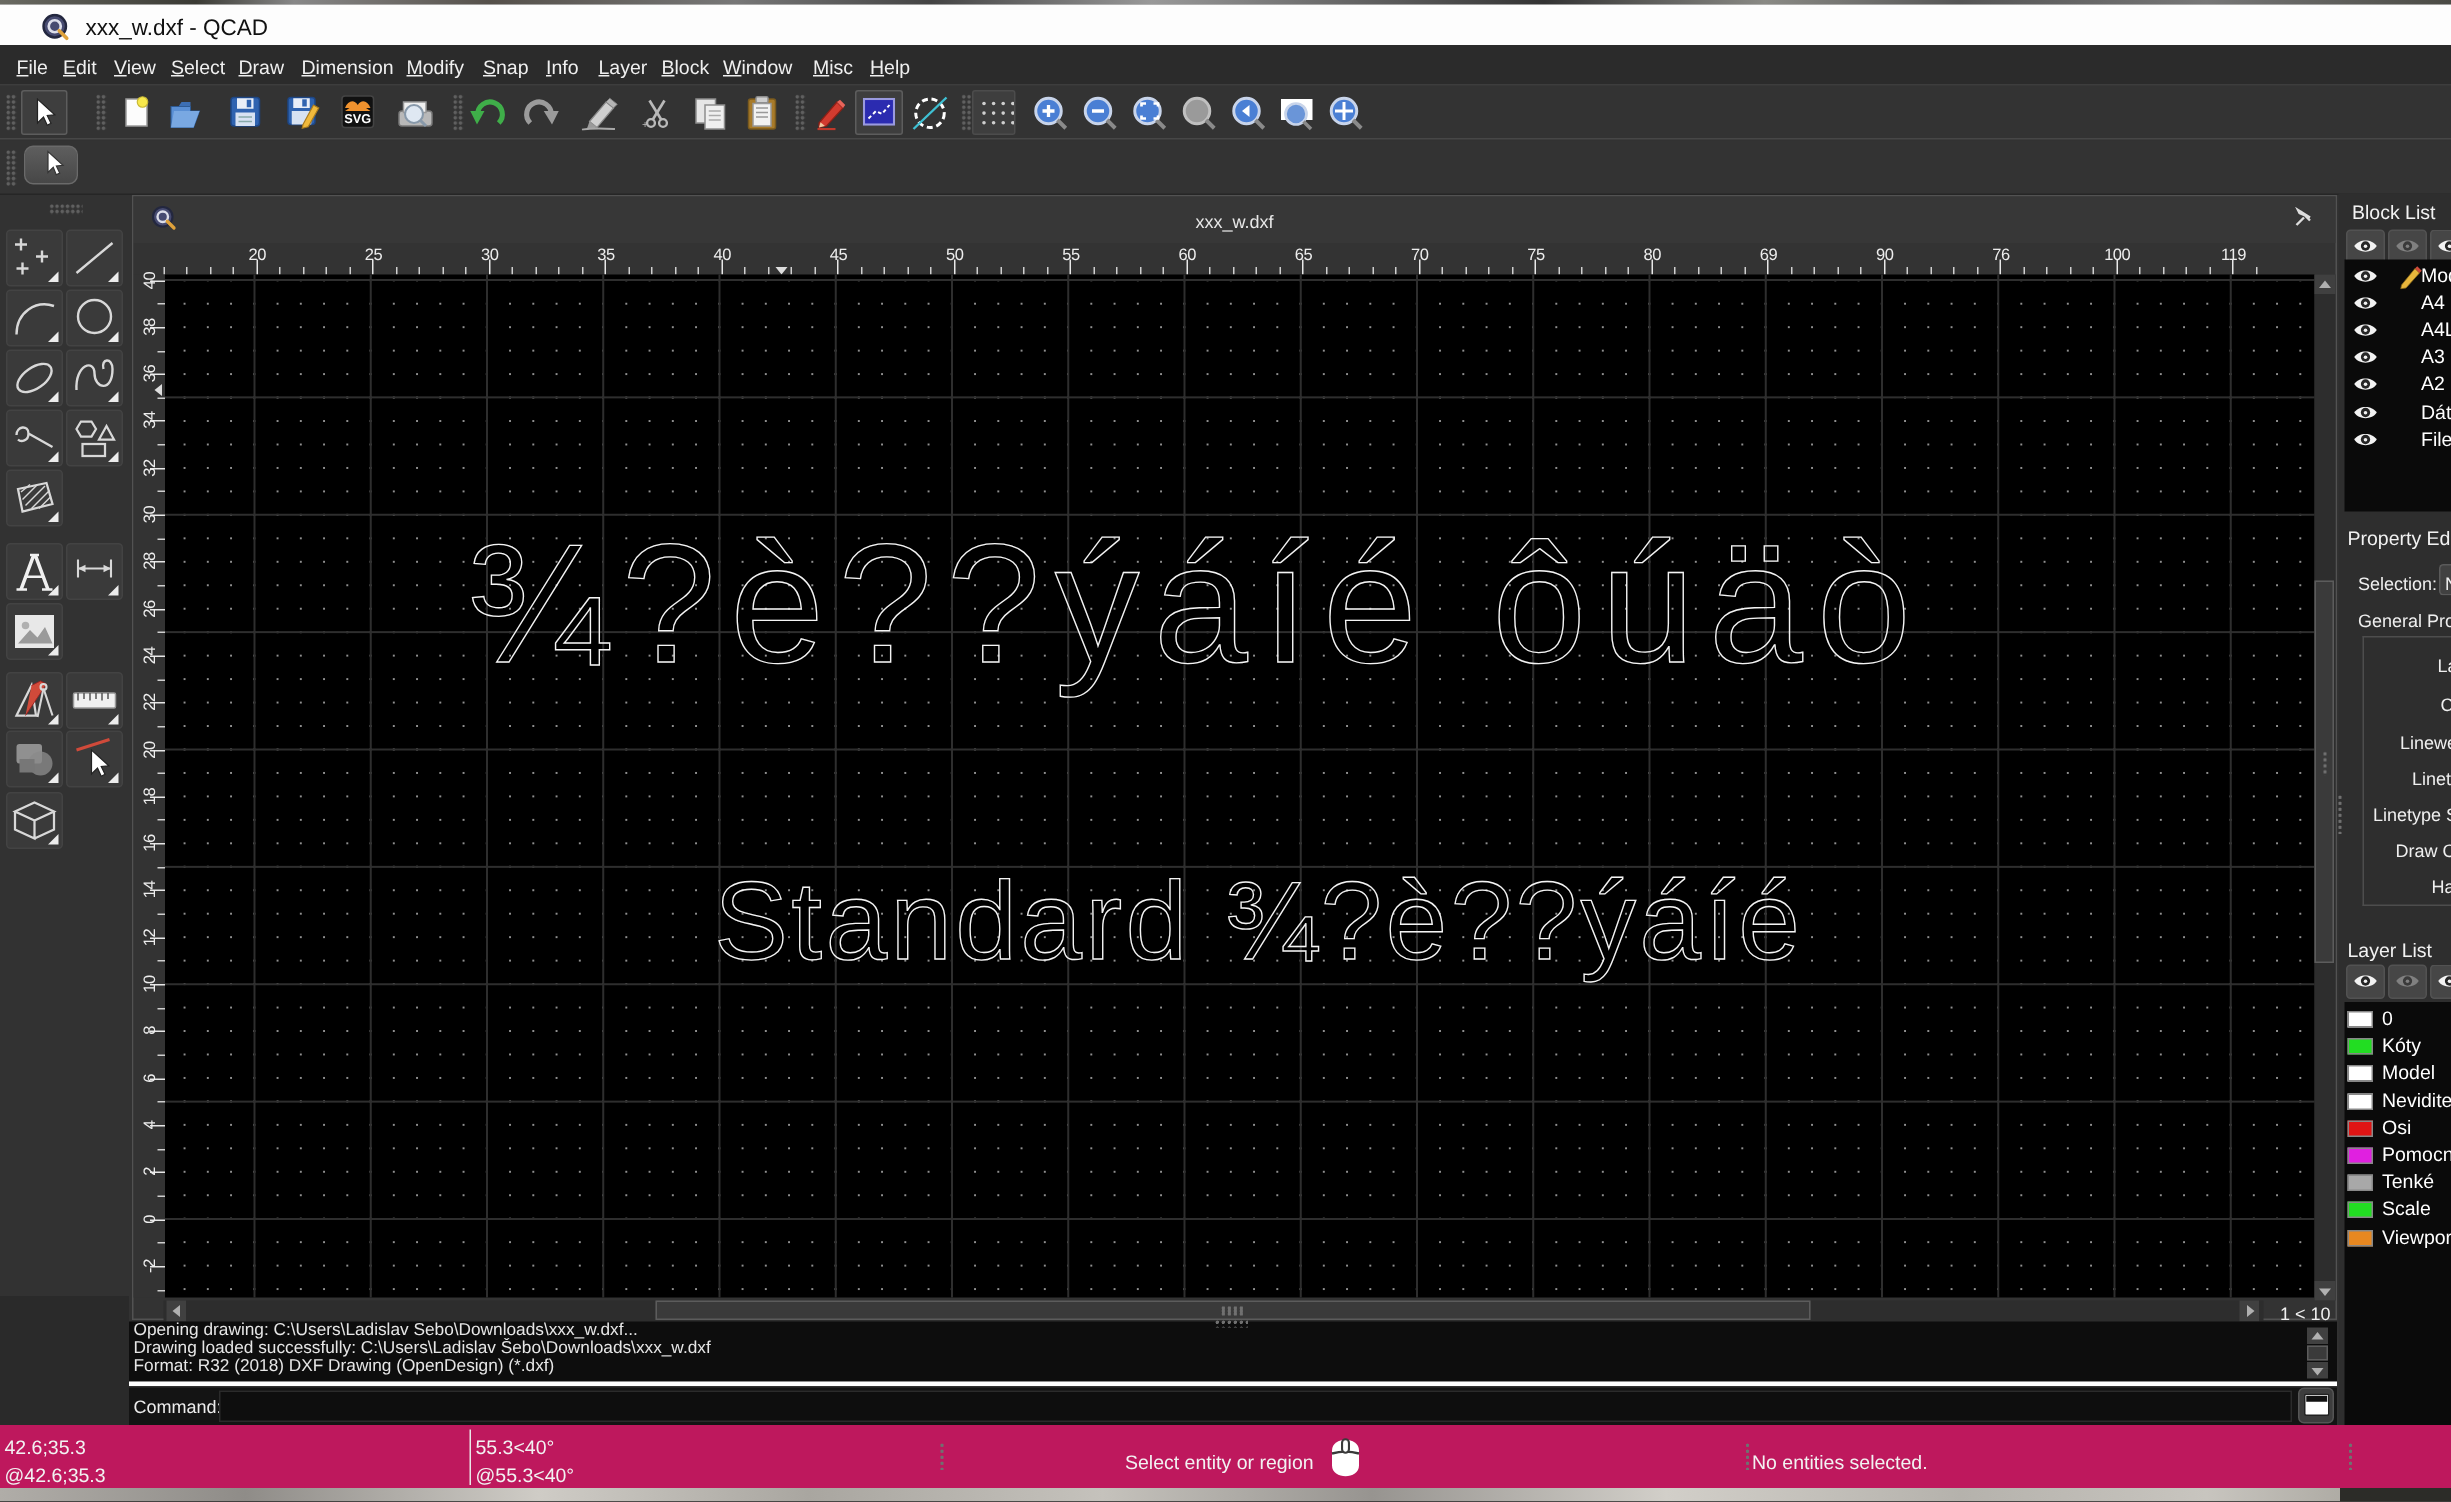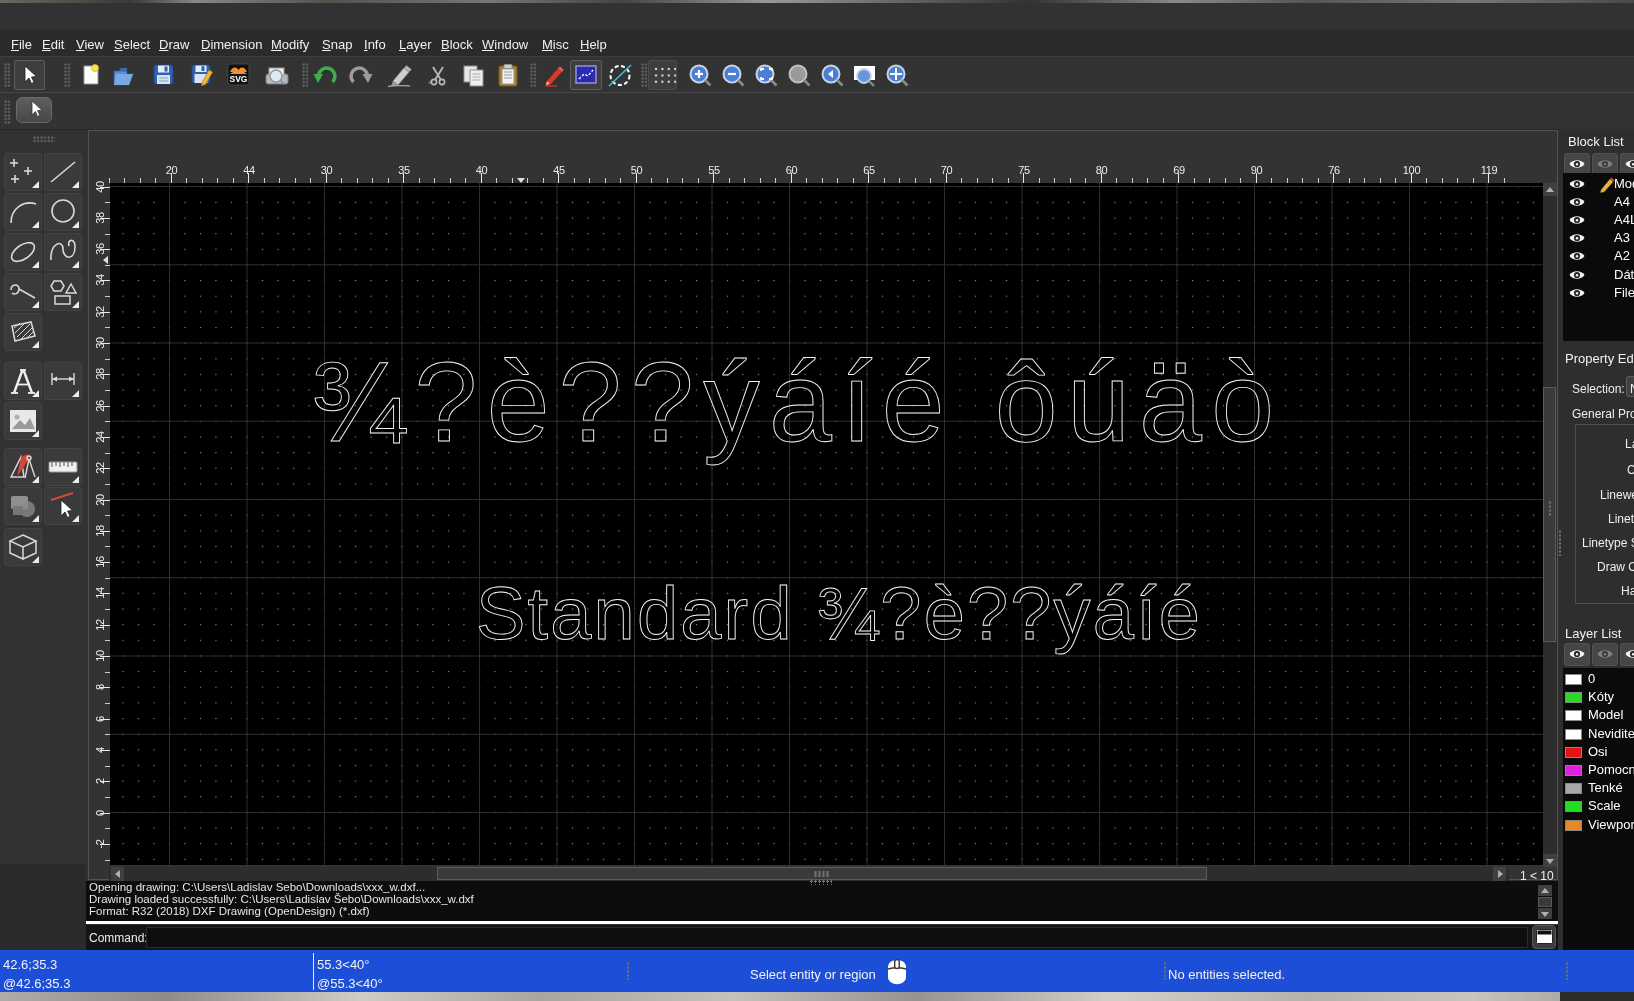--- a/index.html
+++ b/index.html
@@ -44,26 +44,34 @@
 #rightdock{left:1559px;top:129px;width:75px;height:821px;background:#2e2e2e;}
 .dockTitle{position:absolute;color:#f2f2f2;font-size:13px;white-space:nowrap;}
 .eyebtn{position:absolute;width:26px;height:23px;background:#464646;border:1px solid #525252;border-radius:3px;}
 .blist{position:absolute;background:#0a0a0a;color:#fff;font-size:13px;}
 .blist span{white-space:nowrap;}
 .swatch{position:absolute;width:17px;height:11px;border:1px solid #888;}
 #logarea{left:86px;top:881px;width:1472px;height:40px;background:#0d0d0d;color:#e6e6e6;font-size:11.5px;overflow:hidden;}
 #logline{left:86px;top:921px;width:1472px;height:3px;background:#fff;}
 #cmdrow{left:86px;top:925px;width:1472px;height:25px;background:#141414;color:#ececec;font-size:12px;}
 #bottomleft{left:0;top:864px;width:86px;height:86px;background:#2a2a2a;}
-#statusbar{left:0;top:950px;width:1634px;height:43px;background:#1d4ed8;color:#f2f2f2;font-size:13px;}
+#statusbar{left:0;top:950px;width:1634px;height:43px;background:#be185d;color:#f2f2f2;font-size:13px;}
 .vdots{position:absolute;width:2px;background-image:radial-gradient(circle at 1px 1.5px,#707070 1px,transparent 1.3px);background-size:2px 4px;}
 .cadtext{fill:none;stroke:#f4f4f4;stroke-width:0.9;}
 </style></head><body>
 <div id="root">
 <div class="abs" id="wpTop"></div>
+<div class="abs" id="titlebar">
+<svg class="abs" style="left:28px;top:6px" width="19" height="19" viewBox="0 0 19 19">
+<circle cx="8.5" cy="8.5" r="7.5" fill="#474b71" stroke="#23273f" stroke-width="1.6"></circle>
+<circle cx="8.5" cy="8.5" r="4" fill="none" stroke="#dcdeea" stroke-width="1.8"></circle>
+<line x1="11.5" y1="11.5" x2="16.5" y2="16.5" stroke="#dfa23b" stroke-width="2.4" stroke-linecap="round"></line>
+</svg>
+<span class="abs" id="titleTxt">xxx_w.dxf - QCAD</span>
+    </div>
 <div class="abs" id="menubar">
       <span style="left:11px"><u>F</u>ile</span>
       <span style="left:42px"><u>E</u>dit</span>
       <span style="left:76px"><u>V</u>iew</span>
       <span style="left:114px"><u>S</u>elect</span>
       <span style="left:159px"><u>D</u>raw</span>
       <span style="left:201px"><u>D</u>imension</span>
       <span style="left:271px"><u>M</u>odify</span>
       <span style="left:322px"><u>S</u>nap</span>
       <span style="left:364px"><u>I</u>nfo</span>
@@ -349,20 +357,31 @@
       <svg class="abs" style="left:47px;top:359px" width="32" height="32" viewBox="0 0 32 32">
         <line x1="4" y1="10" x2="26" y2="3" stroke="#d04a3a" stroke-width="2"></line>
         <path d="M14 10 L14 26 L18 22 L20.5 27.5 L23 26.2 L20.5 21 L25.5 20.5 Z" fill="#fff" stroke="#222" stroke-width="0.8"></path>
       </svg>
       <div class="pbtn" style="left:4px;top:397px"></div>
       <svg class="abs" style="left:7px;top:400px" width="32" height="32" viewBox="0 0 32 32">
         <path d="M16 4 L29 10 L16 16 L3 10 z M3 10 v12 l13 6 v-12 M29 10 v12 l-13 6" fill="none" stroke="#d8d8d8" stroke-width="1.5"></path>
       </svg>
     </div>
 <div class="abs" id="subwin">
+      <div class="abs" id="tabbar">
+        <svg class="abs" style="left:12px;top:6px" width="17" height="17" viewBox="0 0 17 17">
+          <circle cx="7.5" cy="7.5" r="6.5" fill="#474b71" stroke="#23273f" stroke-width="1.4"></circle>
+          <circle cx="7.5" cy="7.5" r="3.5" fill="none" stroke="#dcdeea" stroke-width="1.6"></circle>
+          <line x1="10.5" y1="10.5" x2="15" y2="15" stroke="#dfa23b" stroke-width="2.2" stroke-linecap="round"></line>
+        </svg>
+        <span id="tabTitle">xxx_w.dxf</span>
+        <svg class="abs" style="left:1440px;top:7px" width="14" height="14" viewBox="0 0 14 14">
+          <path d="M2 12 L7 7 M5 3 l6 6 M4 4 l-1 -2 l8 5 z" stroke="#ddd" stroke-width="1.6" fill="none"></path>
+        </svg>
+      </div>
       <div class="abs" id="hruler">
         <div class="htick" style="left:19.5px"></div>
         <div class="htick" style="left:35.0px"></div>
         <div class="htick" style="left:50.5px"></div>
         <div class="htick" style="left:66.0px"></div>
         <div class="htickM" style="left:81.5px"></div>
         <div class="htick" style="left:97.0px"></div>
         <div class="htick" style="left:112.5px"></div>
         <div class="htick" style="left:128.0px"></div>
         <div class="htick" style="left:143.5px"></div>
@@ -442,21 +461,21 @@
         <div class="htick" style="left:1290.5px"></div>
         <div class="htick" style="left:1306.0px"></div>
         <div class="htickM" style="left:1321.5px"></div>
         <div class="htick" style="left:1337.0px"></div>
         <div class="htick" style="left:1352.5px"></div>
         <div class="htick" style="left:1368.0px"></div>
         <div class="htick" style="left:1383.5px"></div>
         <div class="htickM" style="left:1399.0px"></div>
         <div class="htick" style="left:1414.5px"></div>
         <div class="rlab" style="left:70.5px;top:2px;width:24px;text-align:center">20</div>
-        <div class="rlab" style="left:148.0px;top:2px;width:24px;text-align:center">44</div>
+        <div class="rlab" style="left:148.0px;top:2px;width:24px;text-align:center">25</div>
         <div class="rlab" style="left:225.5px;top:2px;width:24px;text-align:center">30</div>
         <div class="rlab" style="left:303.0px;top:2px;width:24px;text-align:center">35</div>
         <div class="rlab" style="left:380.5px;top:2px;width:24px;text-align:center">40</div>
         <div class="rlab" style="left:458.0px;top:2px;width:24px;text-align:center">45</div>
         <div class="rlab" style="left:535.5px;top:2px;width:24px;text-align:center">50</div>
         <div class="rlab" style="left:613.0px;top:2px;width:24px;text-align:center">55</div>
         <div class="rlab" style="left:690.5px;top:2px;width:24px;text-align:center">60</div>
         <div class="rlab" style="left:768.0px;top:2px;width:24px;text-align:center">65</div>
         <div class="rlab" style="left:845.5px;top:2px;width:24px;text-align:center">70</div>
         <div class="rlab" style="left:923.0px;top:2px;width:24px;text-align:center">75</div>

